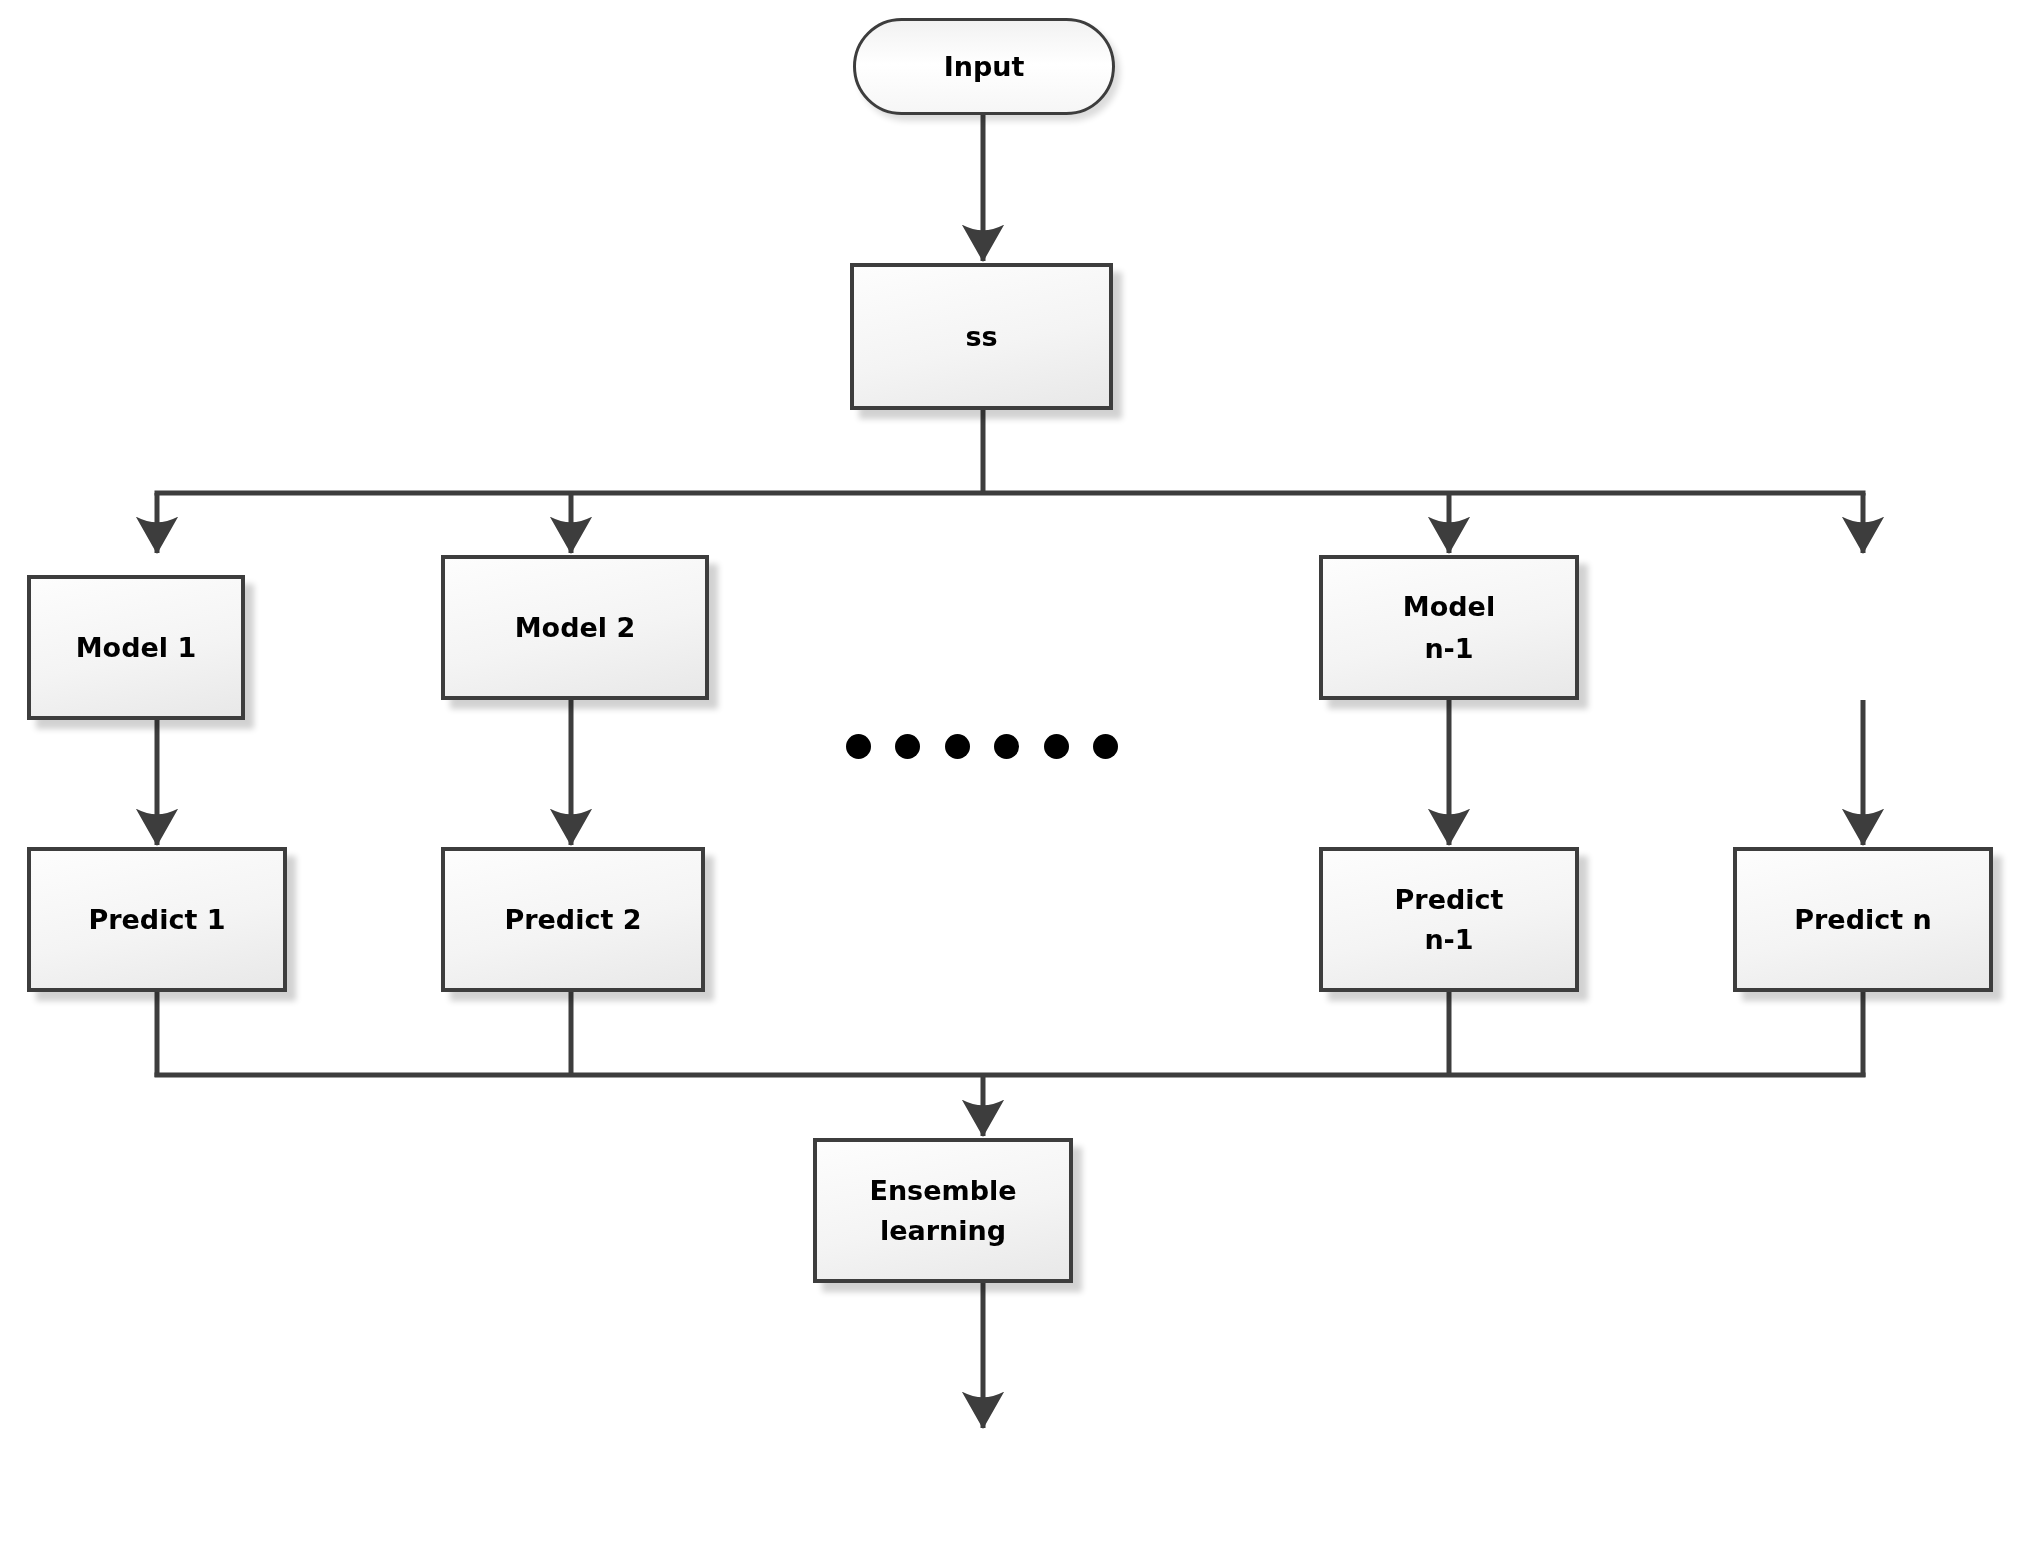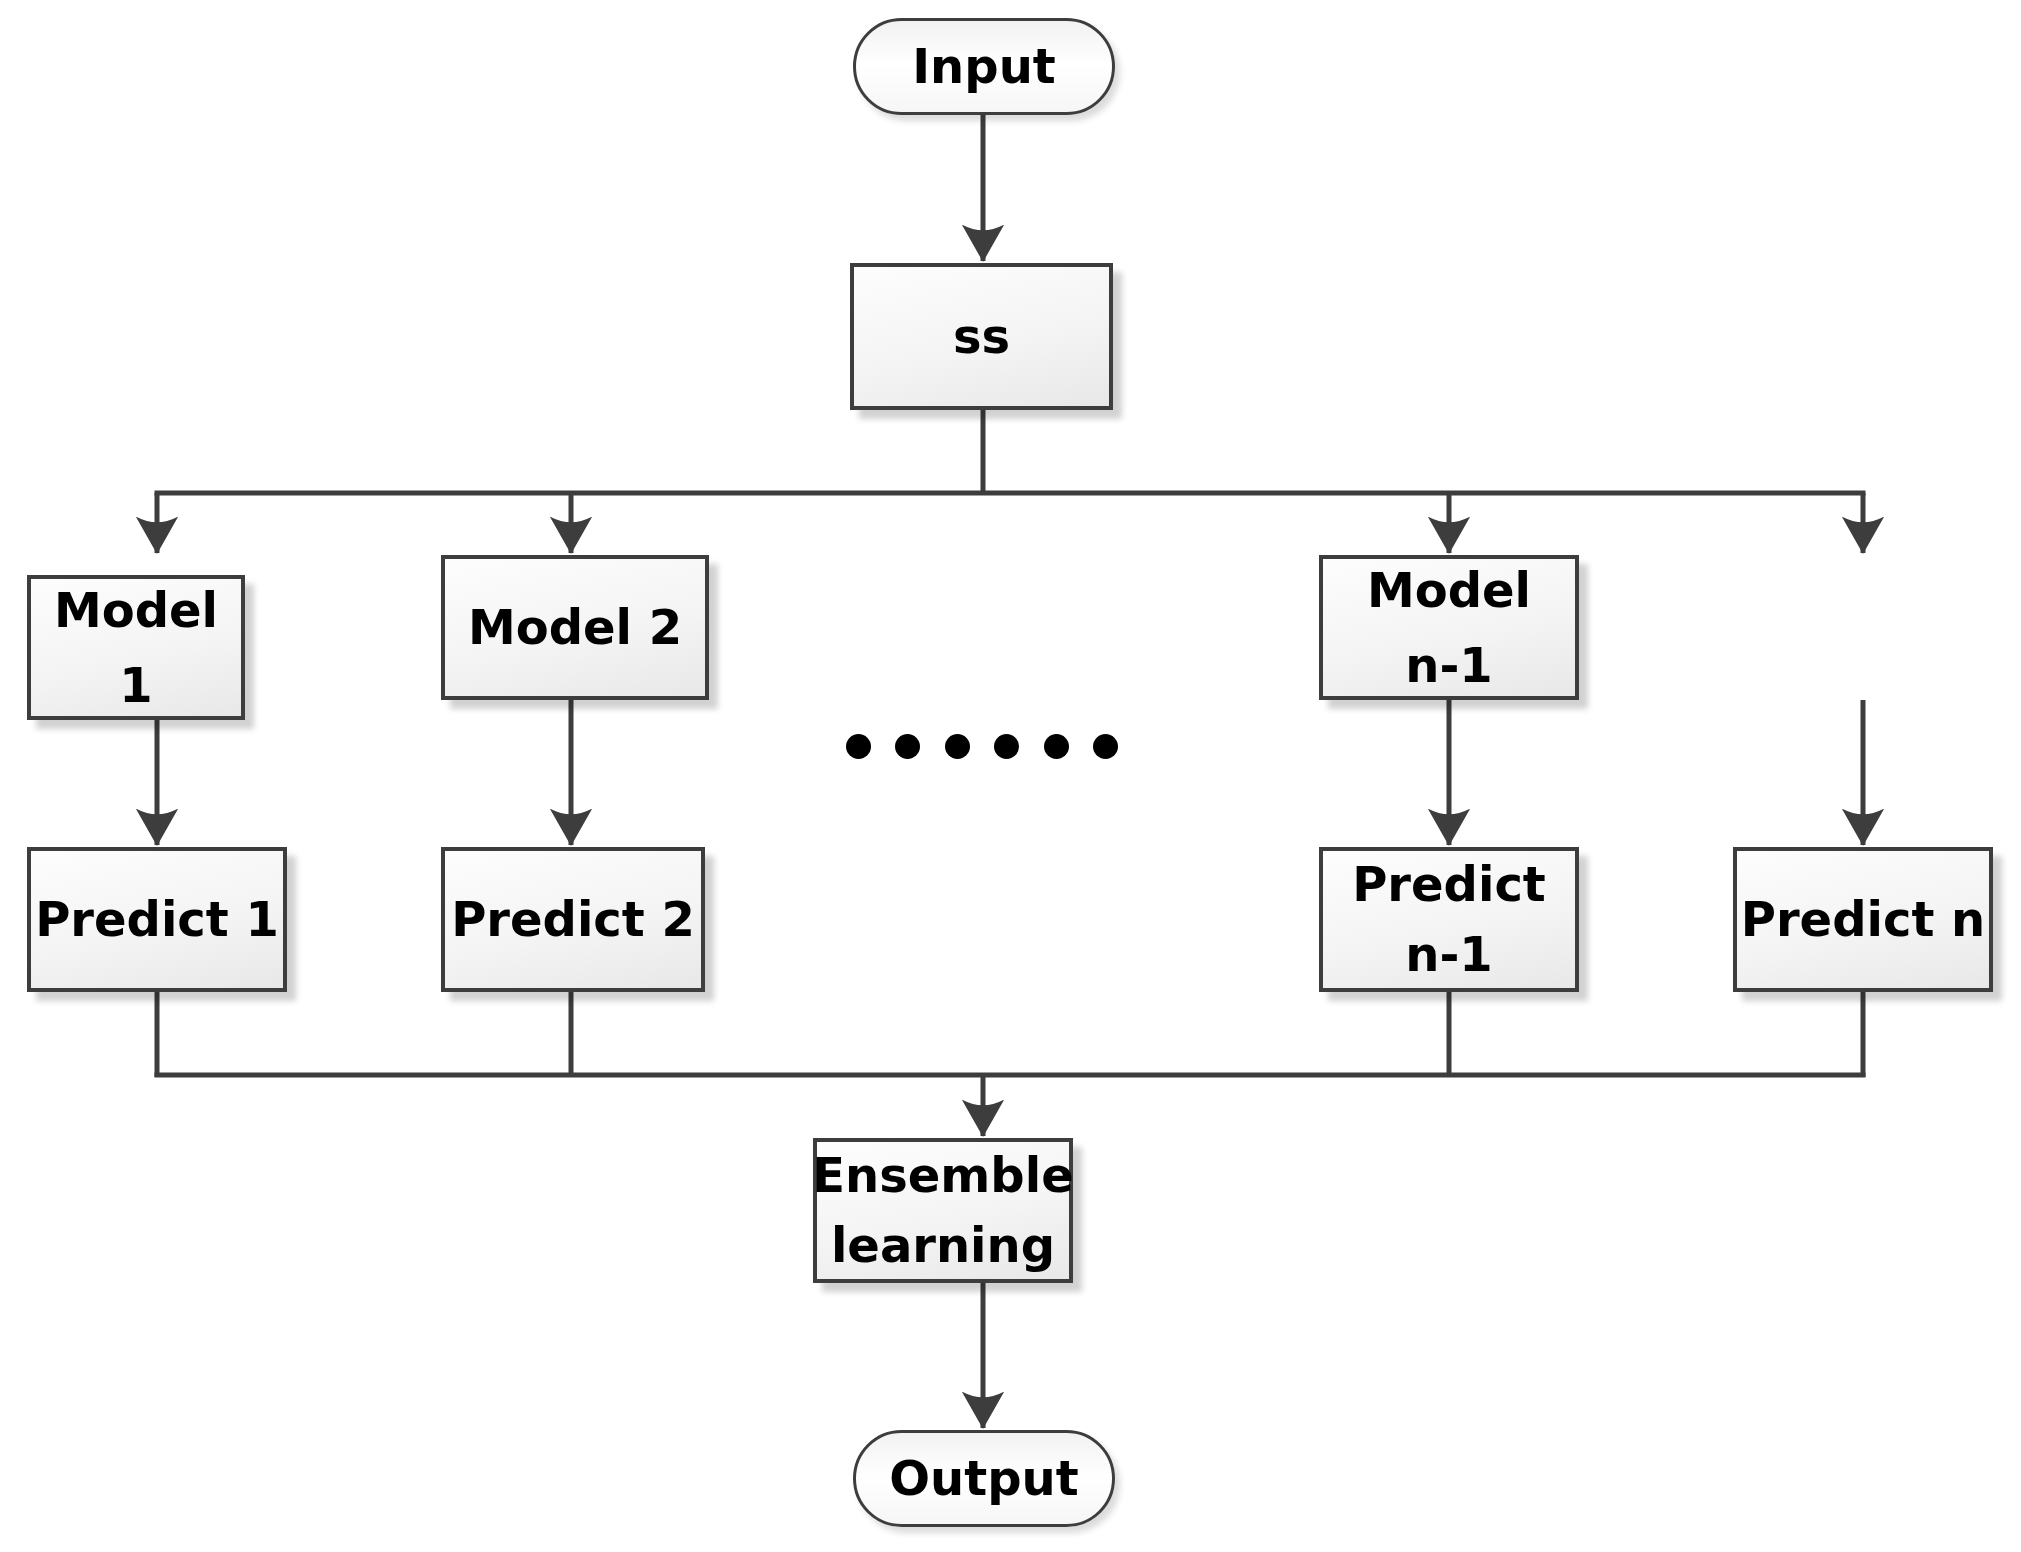--- a/index.html
+++ b/index.html
@@ -21,21 +21,21 @@
   }
   .wires{position:absolute;left:0;top:0;width:2021px;height:1552px;pointer-events:none;}
   .wires line{stroke:var(--connector);stroke-width:5;}
   .node{
     position:absolute;box-sizing:border-box;
     display:flex;flex-direction:column;align-items:center;justify-content:center;
     border:4px solid var(--node-border);
     background:linear-gradient(168deg,var(--fill-top) 0%,var(--fill-mid) 55%,var(--fill-bottom) 100%);
     box-shadow:9px 9px 6px rgba(0,0,0,0.18);
     color:var(--text);
-    font-size:48px;font-weight:bold;line-height:1.55;text-align:center;
+    font-size:27px;font-weight:bold;line-height:1.55;text-align:center;
   }
   .stadium{
     border-radius:60px;border-width:3px;
     background:linear-gradient(180deg,#f2f2f2 0%,#ffffff 48%,#f6f6f6 100%);
     box-shadow:5px 6px 6px rgba(0,0,0,0.14);
   }
   .dots{
     position:absolute;left:846px;top:732px;width:272px;height:28px;
     display:flex;align-items:center;justify-content:space-between;
   }
@@ -121,17 +121,14 @@
   </div>
   <div class="node" style="left:1733px;top:847px;width:260px;height:145px">
     <span>Predict n</span>
   </div>
 
   <div class="node" style="left:813px;top:1138px;width:260px;height:145px;line-height:1.45">
     <span>Ensemble</span>
     <span>learning</span>
   </div>
 
-  <div class="node stadium" style="left:853px;top:1430px;width:262px;height:97px">
-    <span>Output</span>
-  </div>
 
 </div>
 
 </body></html>

